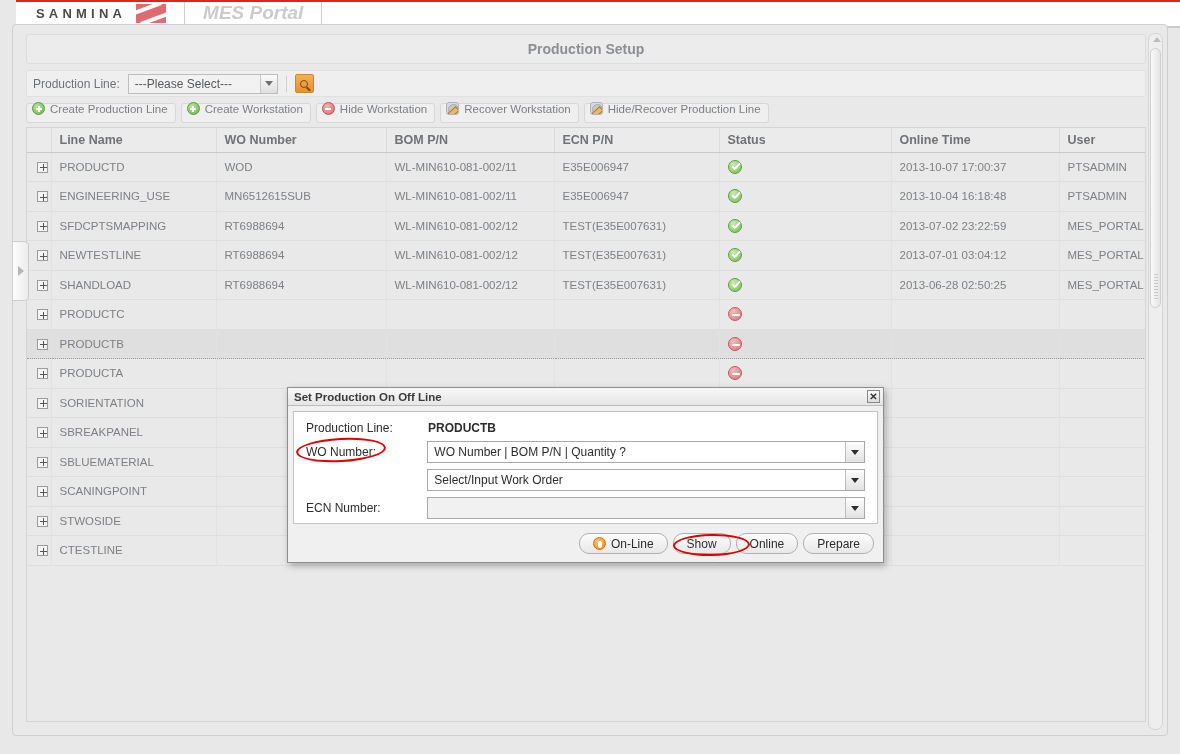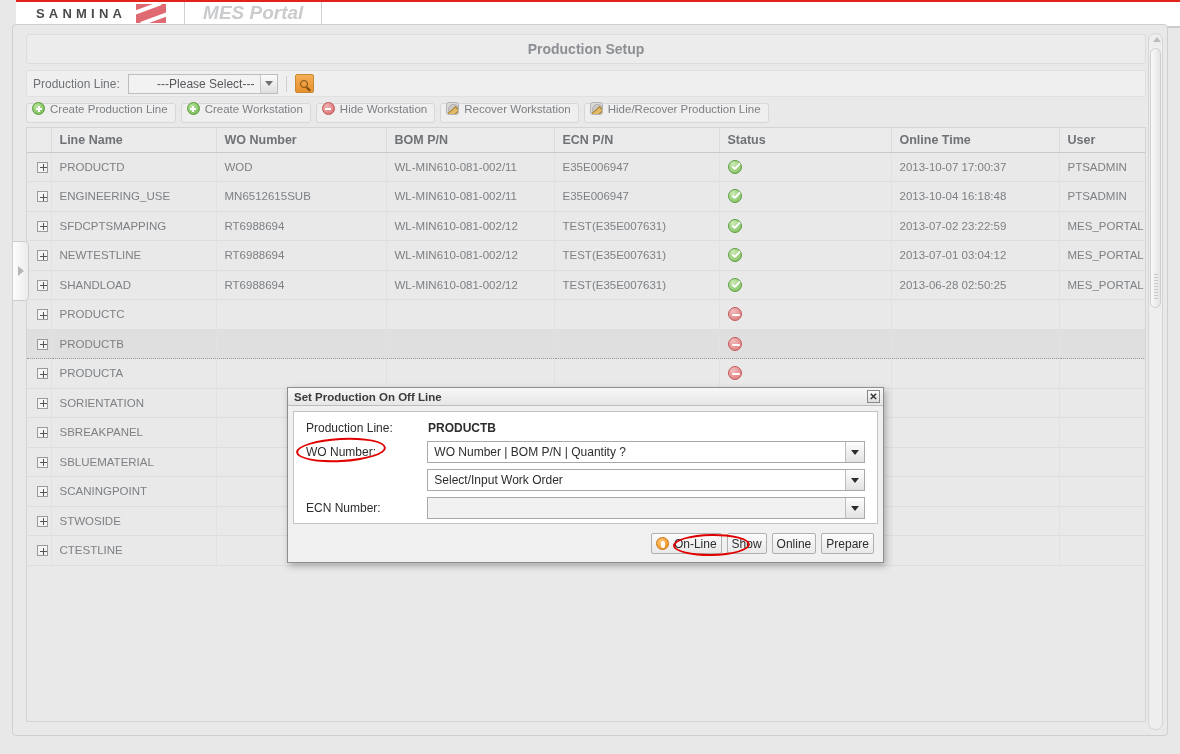--- a/index.html
+++ b/index.html
@@ -95,21 +95,21 @@
     position:absolute; right:0; top:0; width:17px; height:100%;
     background: linear-gradient(to bottom,#fbfbfb,#dfdfdf);
     border-left:1px solid #c6c6c6;
     display:flex;align-items:center;justify-content:center;
   }
   .sel .arrow::after{
     content:""; width:0;height:0;
     border-left:4px solid transparent;border-right:4px solid transparent;
     border-top:5px solid #707070;
   }
-  #prodline-select{ width:150px;justify-content:center; }
+  #prodline-select{ width:150px; }
   .pipe{ width:1px; height:16px; background:#cfcfcf; }
   #search-btn{
     width:19px;height:19px; border:1px solid #c78a35;
     background: linear-gradient(to bottom,#f5ae56,#e8902d);
     border-radius:2px; display:flex;align-items:center;justify-content:center;
     cursor:pointer;
   }
   #search-btn .mag{
     width:8px;height:8px;border:1.6px solid #7a4d10;border-radius:50%;
     position:relative;
@@ -268,24 +268,24 @@
     border-left:4px solid transparent;border-right:4px solid transparent;
     border-top:5px solid #2d2d2d;
   }
   .dsel.empty{ background:#f1f1f1; }
   #dlg-footer{
     position:absolute; left:5px; right:5px; bottom:5px; height:27px;
     display:flex; align-items:center; justify-content:flex-end; gap:5px;
     padding-right:4px;
   }
   .dbtn{
-    height:21px; padding:0 4px;
+    height:21px; padding:0 13px;
     display:inline-flex; align-items:center; gap:5px;
     background: linear-gradient(to bottom,#fcfcfc,#e8e8e8);
-    border:1px solid #b0b0b0; border-radius:2px;
+    border:1px solid #b0b0b0; border-radius:10px;
     font-size:12px; color:#2d2d2d; cursor:pointer; white-space:nowrap;
   }
   .onl-ico{
     width:13px;height:13px;border-radius:50%;
     background: radial-gradient(circle at 35% 30%,#ffc477,#ef8b12);
     border:1px solid #c9720c; position:relative;
   }
   .onl-ico::after{
     content:"";position:absolute;left:4px;top:2.5px;width:4px;height:7px;
     background:#fff;border-radius:2px;

